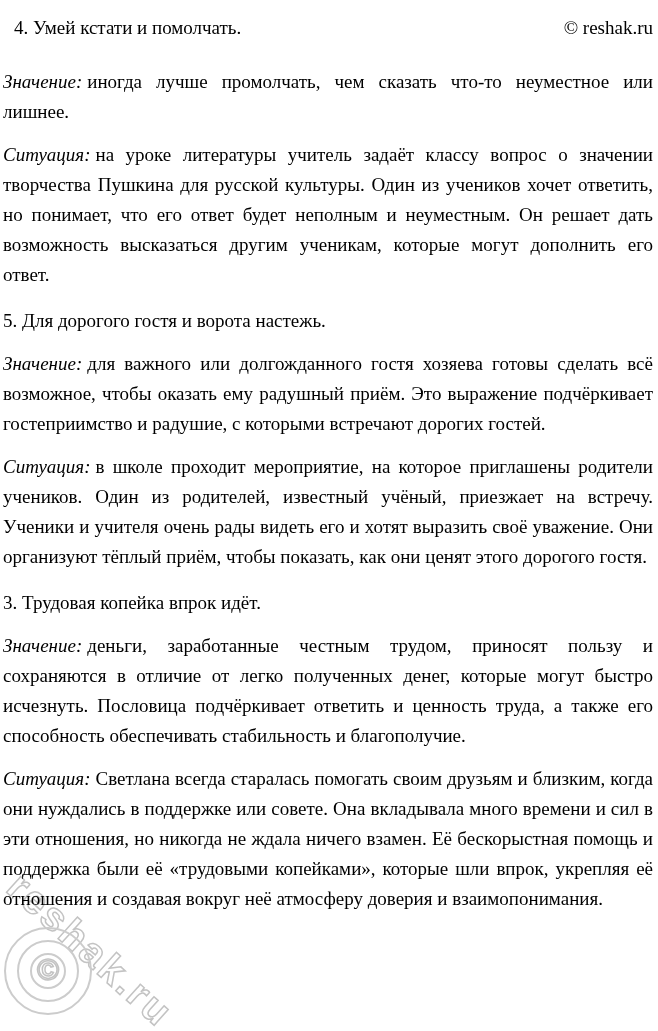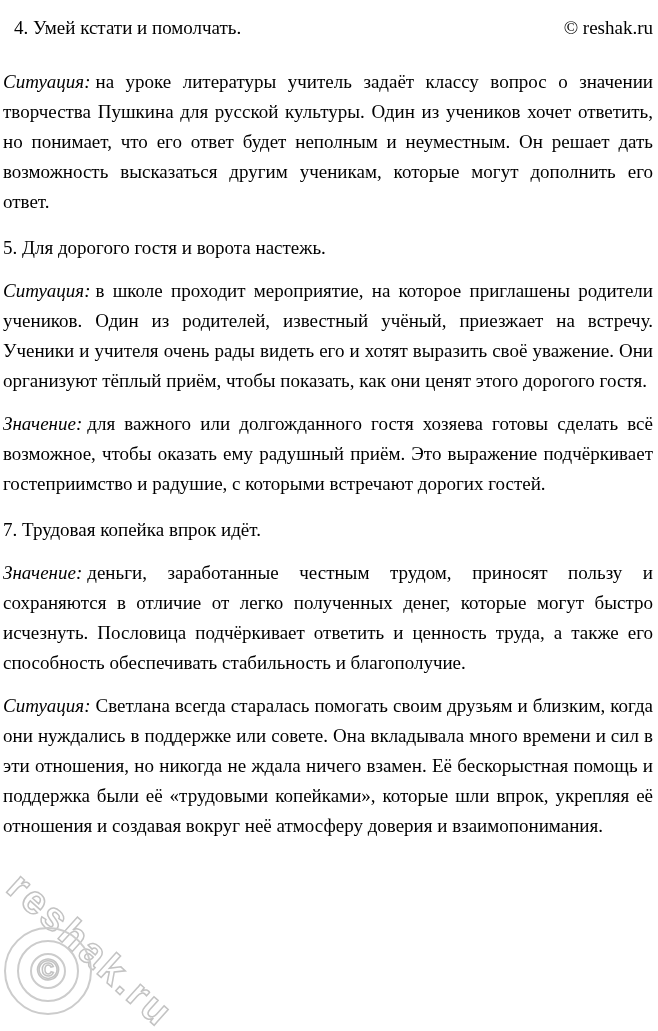--- a/index.html
+++ b/index.html
@@ -115,29 +115,30 @@
     </div>
   </div>
 
   <div class="content">
 
     <div>
       <div class="header-row">
         <h2 class="heading">4. Умей кстати и помолчать.</h2>
         <span class="copyright">© reshak.ru</span>
       </div>
+      <p class="para"><span class="para-label">Значение:</span><span>иногда лучше промолчать, чем сказать что-то неуместное или лишнее.</span></p>
       <p class="para"><span class="para-label">Ситуация:</span><span>на уроке литературы учитель задаёт классу вопрос о значении творчества Пушкина для русской культуры. Один из учеников хочет ответить, но понимает, что его ответ будет неполным и неуместным. Он решает дать возможность высказаться другим ученикам, которые могут дополнить его ответ.</span></p>
     </div>
 
     <div>
       <h2 class="heading">5. Для дорогого гостя и ворота настежь.</h2>
+      <p class="para"><span class="para-label">Значение:</span><span>для важного или долгожданного гостя хозяева готовы сделать всё возможное, чтобы оказать ему радушный приём. Это выражение подчёркивает гостеприимство и радушие, с которыми встречают дорогих гостей.</span></p>
       <p class="para"><span class="para-label">Ситуация:</span><span>в школе проходит мероприятие, на которое приглашены родители учеников. Один из родителей, известный учёный, приезжает на встречу. Ученики и учителя очень рады видеть его и хотят выразить своё уважение. Они организуют тёплый приём, чтобы показать, как они ценят этого дорогого гостя.</span></p>
-      <p class="para"><span class="para-label">Значение:</span><span>для важного или долгожданного гостя хозяева готовы сделать всё возможное, чтобы оказать ему радушный приём. Это выражение подчёркивает гостеприимство и радушие, с которыми встречают дорогих гостей.</span></p>
     </div>
 
     <div>
-      <h2 class="heading">7. Трудовая копейка впрок идёт.</h2>
+      <h2 class="heading">3. Трудовая копейка впрок идёт.</h2>
       <p class="para"><span class="para-label">Значение:</span><span>деньги, заработанные честным трудом, приносят пользу и сохраняются в отличие от легко полученных денег, которые могут быстро исчезнуть. Пословица подчёркивает ответить и ценность труда, а также его способность обеспечивать стабильность и благополучие.</span></p>
       <p class="para"><span class="para-label">Ситуация:</span><span>Светлана всегда старалась помогать своим друзьям и близким, когда они нуждались в поддержке или совете. Она вкладывала много времени и сил в эти отношения, но никогда не ждала ничего взамен. Её бескорыстная помощь и поддержка были её «трудовыми копейками», которые шли впрок, укрепляя её отношения и создавая вокруг неё атмосферу доверия и взаимопонимания.</span></p>
     </div>
 
   </div>
 </div>
 
 </body></html>

